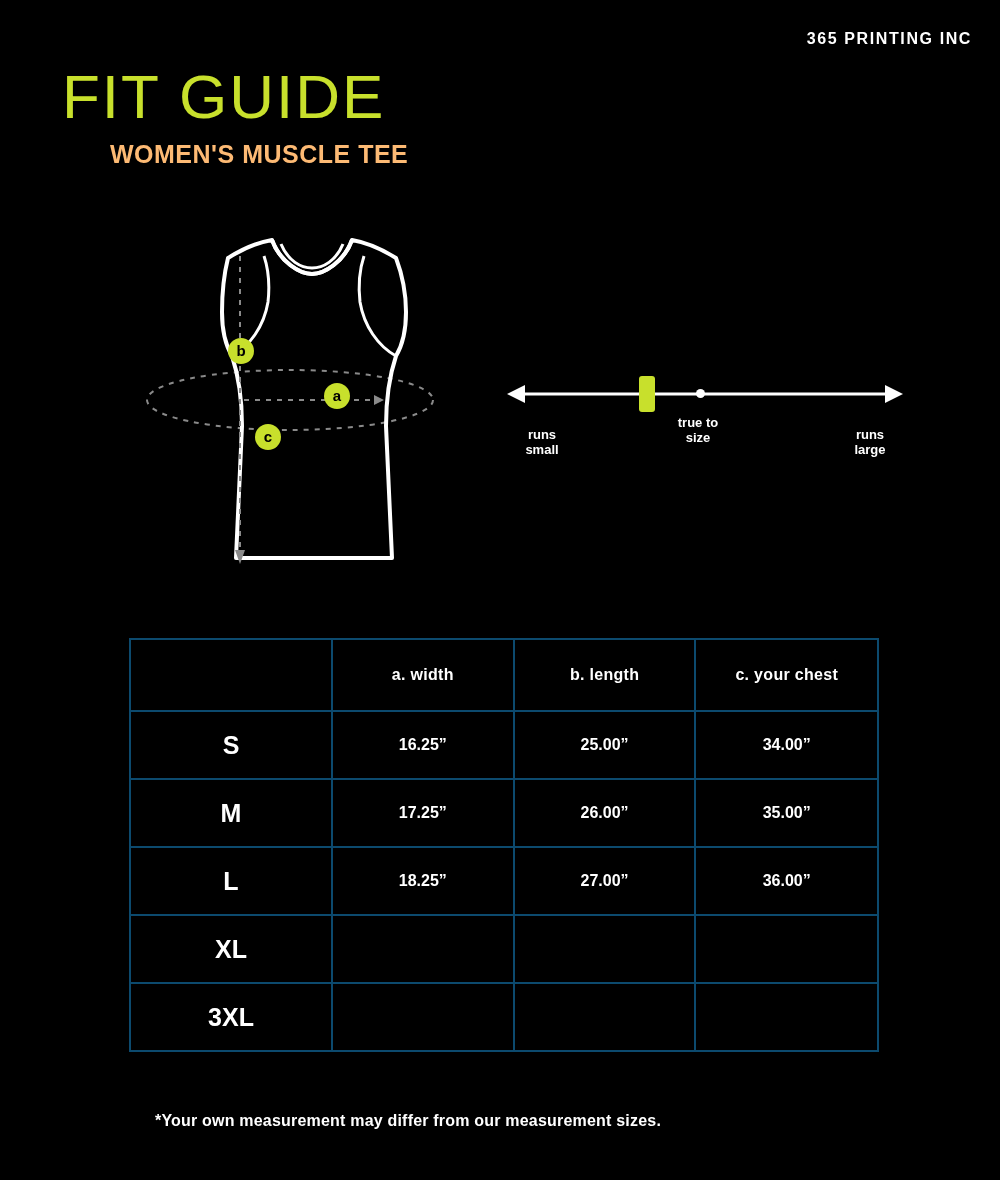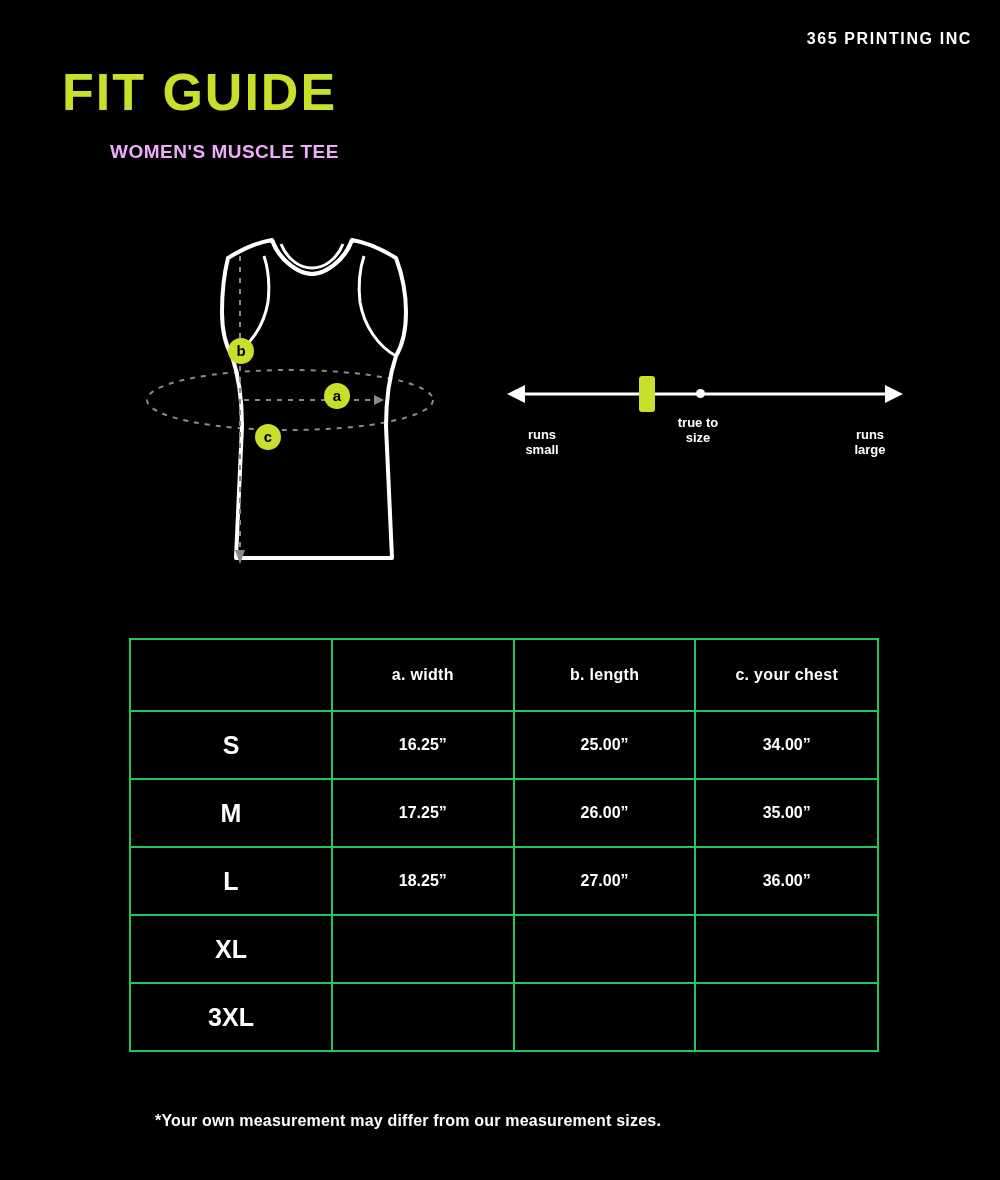--- a/index.html
+++ b/index.html
@@ -24,35 +24,35 @@
     font-weight: bold;
     letter-spacing: 1.6px;
     color: #ffffff;
     margin-left: 16px;
   }
 
   .title {
     position: absolute;
     top: 66px;
     left: 62px;
-    font-size: 52px;
-    font-weight: bold;
+    font-size: 62px;
+    font-weight: normal;
     letter-spacing: 2px;
     color: #c8e02c;
     line-height: 1;
   }
 
   .subtitle {
     position: absolute;
     top: 142px;
     left: 110px;
-    font-size: 19px;
+    font-size: 25px;
     font-weight: bold;
     letter-spacing: 0.5px;
-    color: #f0abfc;
+    color: #fdba74;
     line-height: 1;
   }
 
   
   .shirt-wrap {
     position: absolute;
     left: 140px;
     top: 228px;
     width: 330px;
     height: 360px;
@@ -119,21 +119,21 @@
     left: 129px;
     top: 638px;
     width: 750px;
   }
   table.size-table {
     border-collapse: collapse;
     width: 100%;
     table-layout: fixed;
   }
   table.size-table td, table.size-table th {
-    border: 2px solid #22c55e;
+    border: 2px solid #0c4a6e;
     text-align: center;
     color: #ffffff;
     font-weight: bold;
     padding: 0;
   }
   table.size-table thead th {
     height: 70px;
     font-size: 16px;
     letter-spacing: 0.3px;
   }

